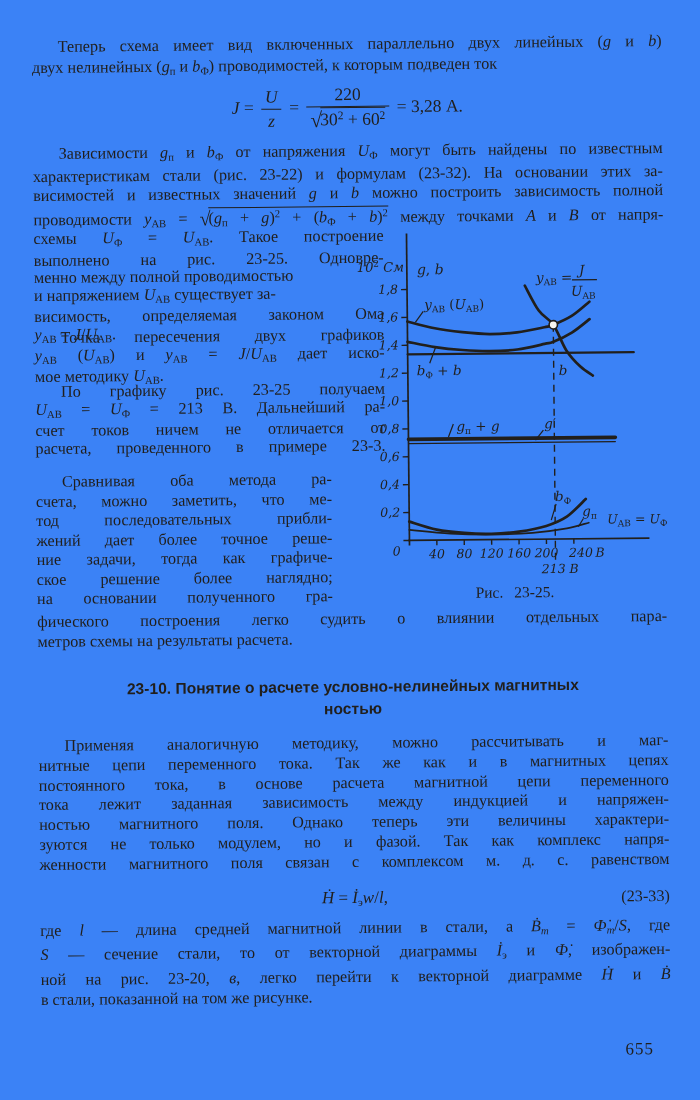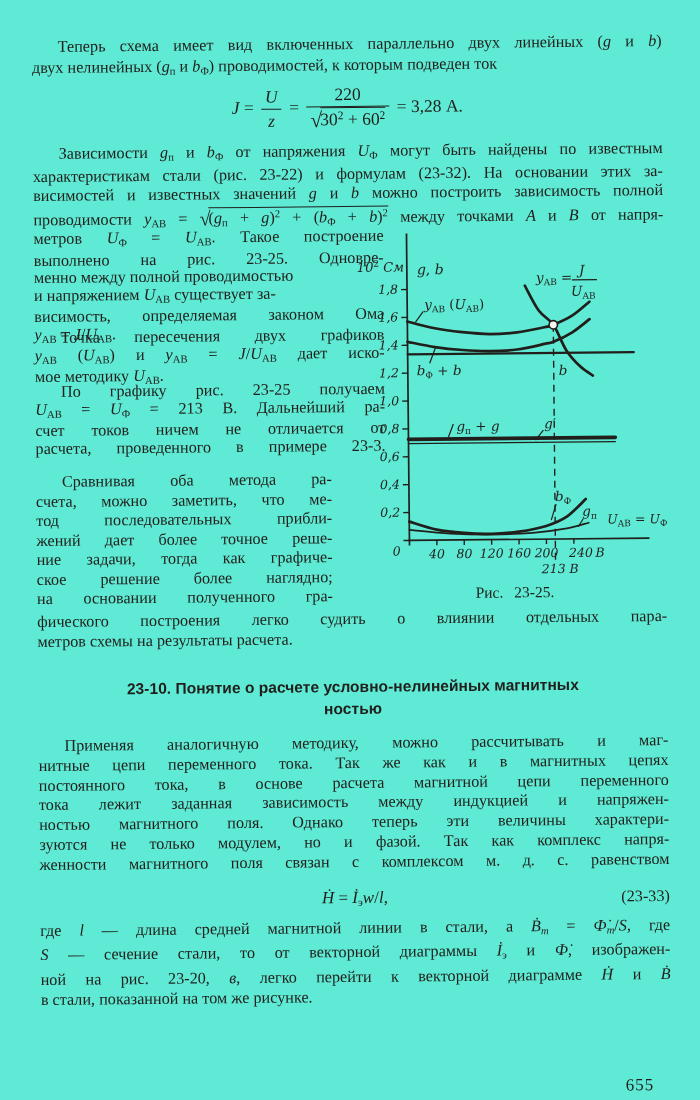--- a/index.html
+++ b/index.html
@@ -1,32 +1,32 @@
 <!DOCTYPE html>
 <html><head>
 <meta charset="utf-8">
 <style>
   html,body{margin:0;padding:0;}
-  .page{position:relative;width:700px;height:1100px;background:#5eead4;overflow:hidden;
+  .page{position:relative;width:700px;height:1100px;background:#3b82f6;overflow:hidden;
         font-family:"Liberation Serif","DejaVu Serif",serif;color:#211f1c;}
   .content{position:absolute;left:0;top:0;width:700px;height:1100px;
            transform:rotate(-0.55deg);transform-origin:50% 45%;}
   .para{position:absolute;left:36px;width:630px;font-size:16.2px;line-height:19.2px;}
   .para.col{width:350px;line-height:17.6px;}
   .para.narrow{width:296px;}
   .line{text-align:justify;text-align-last:justify;}
   .line.last{text-align-last:left;}
   .line.ind{text-indent:26px;}
   .heading{position:absolute;left:36px;width:630px;
            font-family:"Liberation Sans","DejaVu Sans",sans-serif;
            font-weight:bold;font-size:15.6px;line-height:22px;}
   .heading .line{text-align:center;text-align-last:center;}
   .formula{position:absolute;left:36px;width:630px;text-align:center;font-size:17.5px;}
   .eqnumrow{position:absolute;left:36px;width:630px;text-align:right;font-size:16.2px;}
-  .pagenum{position:absolute;left:620px;top:1042px;font-size:17px;letter-spacing:1px;margin-top:36px;}
+  .pagenum{position:absolute;left:620px;top:1042px;font-size:17px;letter-spacing:1px;}
   .it{font-style:italic;}
   .sb{font-size:0.66em;vertical-align:-0.28em;letter-spacing:0;}
   .sp{font-size:0.66em;vertical-align:0.5em;}
   .rad{font-style:normal;font-size:1.22em;vertical-align:-0.1em;margin-right:-2px;}
   .ov{border-top:1.5px solid #211f1c;padding-top:1px;}
   .frac{display:inline-block;vertical-align:middle;text-align:center;margin:0 3px;}
   .frac .num{display:block;padding:0 4px 1px;border-bottom:1.6px solid #211f1c;}
   .frac .den{display:block;padding:1px 4px 0;}
   .figure{position:absolute;left:352px;top:228px;width:324px;}
   .caption{text-align:center;font-size:15.5px;margin-top:1px;word-spacing:7px;}
@@ -47,21 +47,21 @@
     <div class="formula" style="top:84px"><span class="it">J</span><span> = </span><span class="frac"><span class="num"><span class="it">U</span></span><span class="den"><span class="it">z</span></span></span><span> = </span><span class="frac"><span class="num"><span>220</span></span><span class="den"><span class="rad">√</span><span class="ov"><span>30</span><span class="sp">2</span><span> + 60</span><span class="sp">2</span></span></span></span><span> = 3,28 А.</span></div>
 
     <div class="para" style="top:142px">
         <div class="line ind"><span>Зависимости </span><span class="it">g</span><span class="sb">п</span><span> и </span><span class="it">b</span><span class="sb">Ф</span><span> от напряжения </span><span class="it">U</span><span class="sb">Ф</span><span> могут быть найдены по известным</span></div>
         <div class="line"><span>характеристикам стали (рис. 23-22) и формулам (23-32). На основании этих за-</span></div>
         <div class="line"><span>висимостей и известных значений </span><span class="it">g</span><span> и </span><span class="it">b</span><span> можно построить зависимость полной</span></div>
         <div class="line"><span>проводимости </span><span class="it">y</span><span class="sb">AB</span><span> = </span><span class="rad">√</span><span class="ov"><span>(</span><span class="it">g</span><span class="sb">п</span><span> + </span><span class="it">g</span><span>)</span><span class="sp">2</span><span> + (</span><span class="it">b</span><span class="sb">Ф</span><span> + </span><span class="it">b</span><span>)</span><span class="sp">2</span></span><span> между точками </span><span class="it">A</span><span> и </span><span class="it">B</span><span> от напря-</span></div>
       </div>
 
     <div class="para col" style="top:228px">
-        <div class="line"><span>метров </span><span class="it">U</span><span class="sb">Ф</span><span> = </span><span class="it">U</span><span class="sb">AB</span><span>. Такое построение</span></div>
+        <div class="line"><span>схемы </span><span class="it">U</span><span class="sb">Ф</span><span> = </span><span class="it">U</span><span class="sb">AB</span><span>. Такое построение</span></div>
         <div class="line"><span>выполнено на рис. 23-25. Одновре-</span></div>
         <div class="line last"><span>менно между полной проводимостью</span></div>
         <div class="line last"><span>и напряжением </span><span class="it">U</span><span class="sb">AB</span><span> существует за-</span></div>
         <div class="line"><span>висимость, определяемая законом Ома</span></div>
         <div class="line last"><span class="it">y</span><span class="sb">AB</span><span> = </span><span class="it">J</span><span>/</span><span class="it">U</span><span class="sb">AB</span><span>.</span></div>
       </div>
 
     <div class="para col" style="top:327px">
         <div class="line ind"><span>Точка пересечения двух графиков</span></div>
         <div class="line"><span class="it">y</span><span class="sb">AB</span><span> (</span><span class="it">U</span><span class="sb">AB</span><span>) и </span><span class="it">y</span><span class="sb">AB</span><span> = </span><span class="it">J</span><span>/</span><span class="it">U</span><span class="sb">AB</span><span> дает иско-</span></div>

